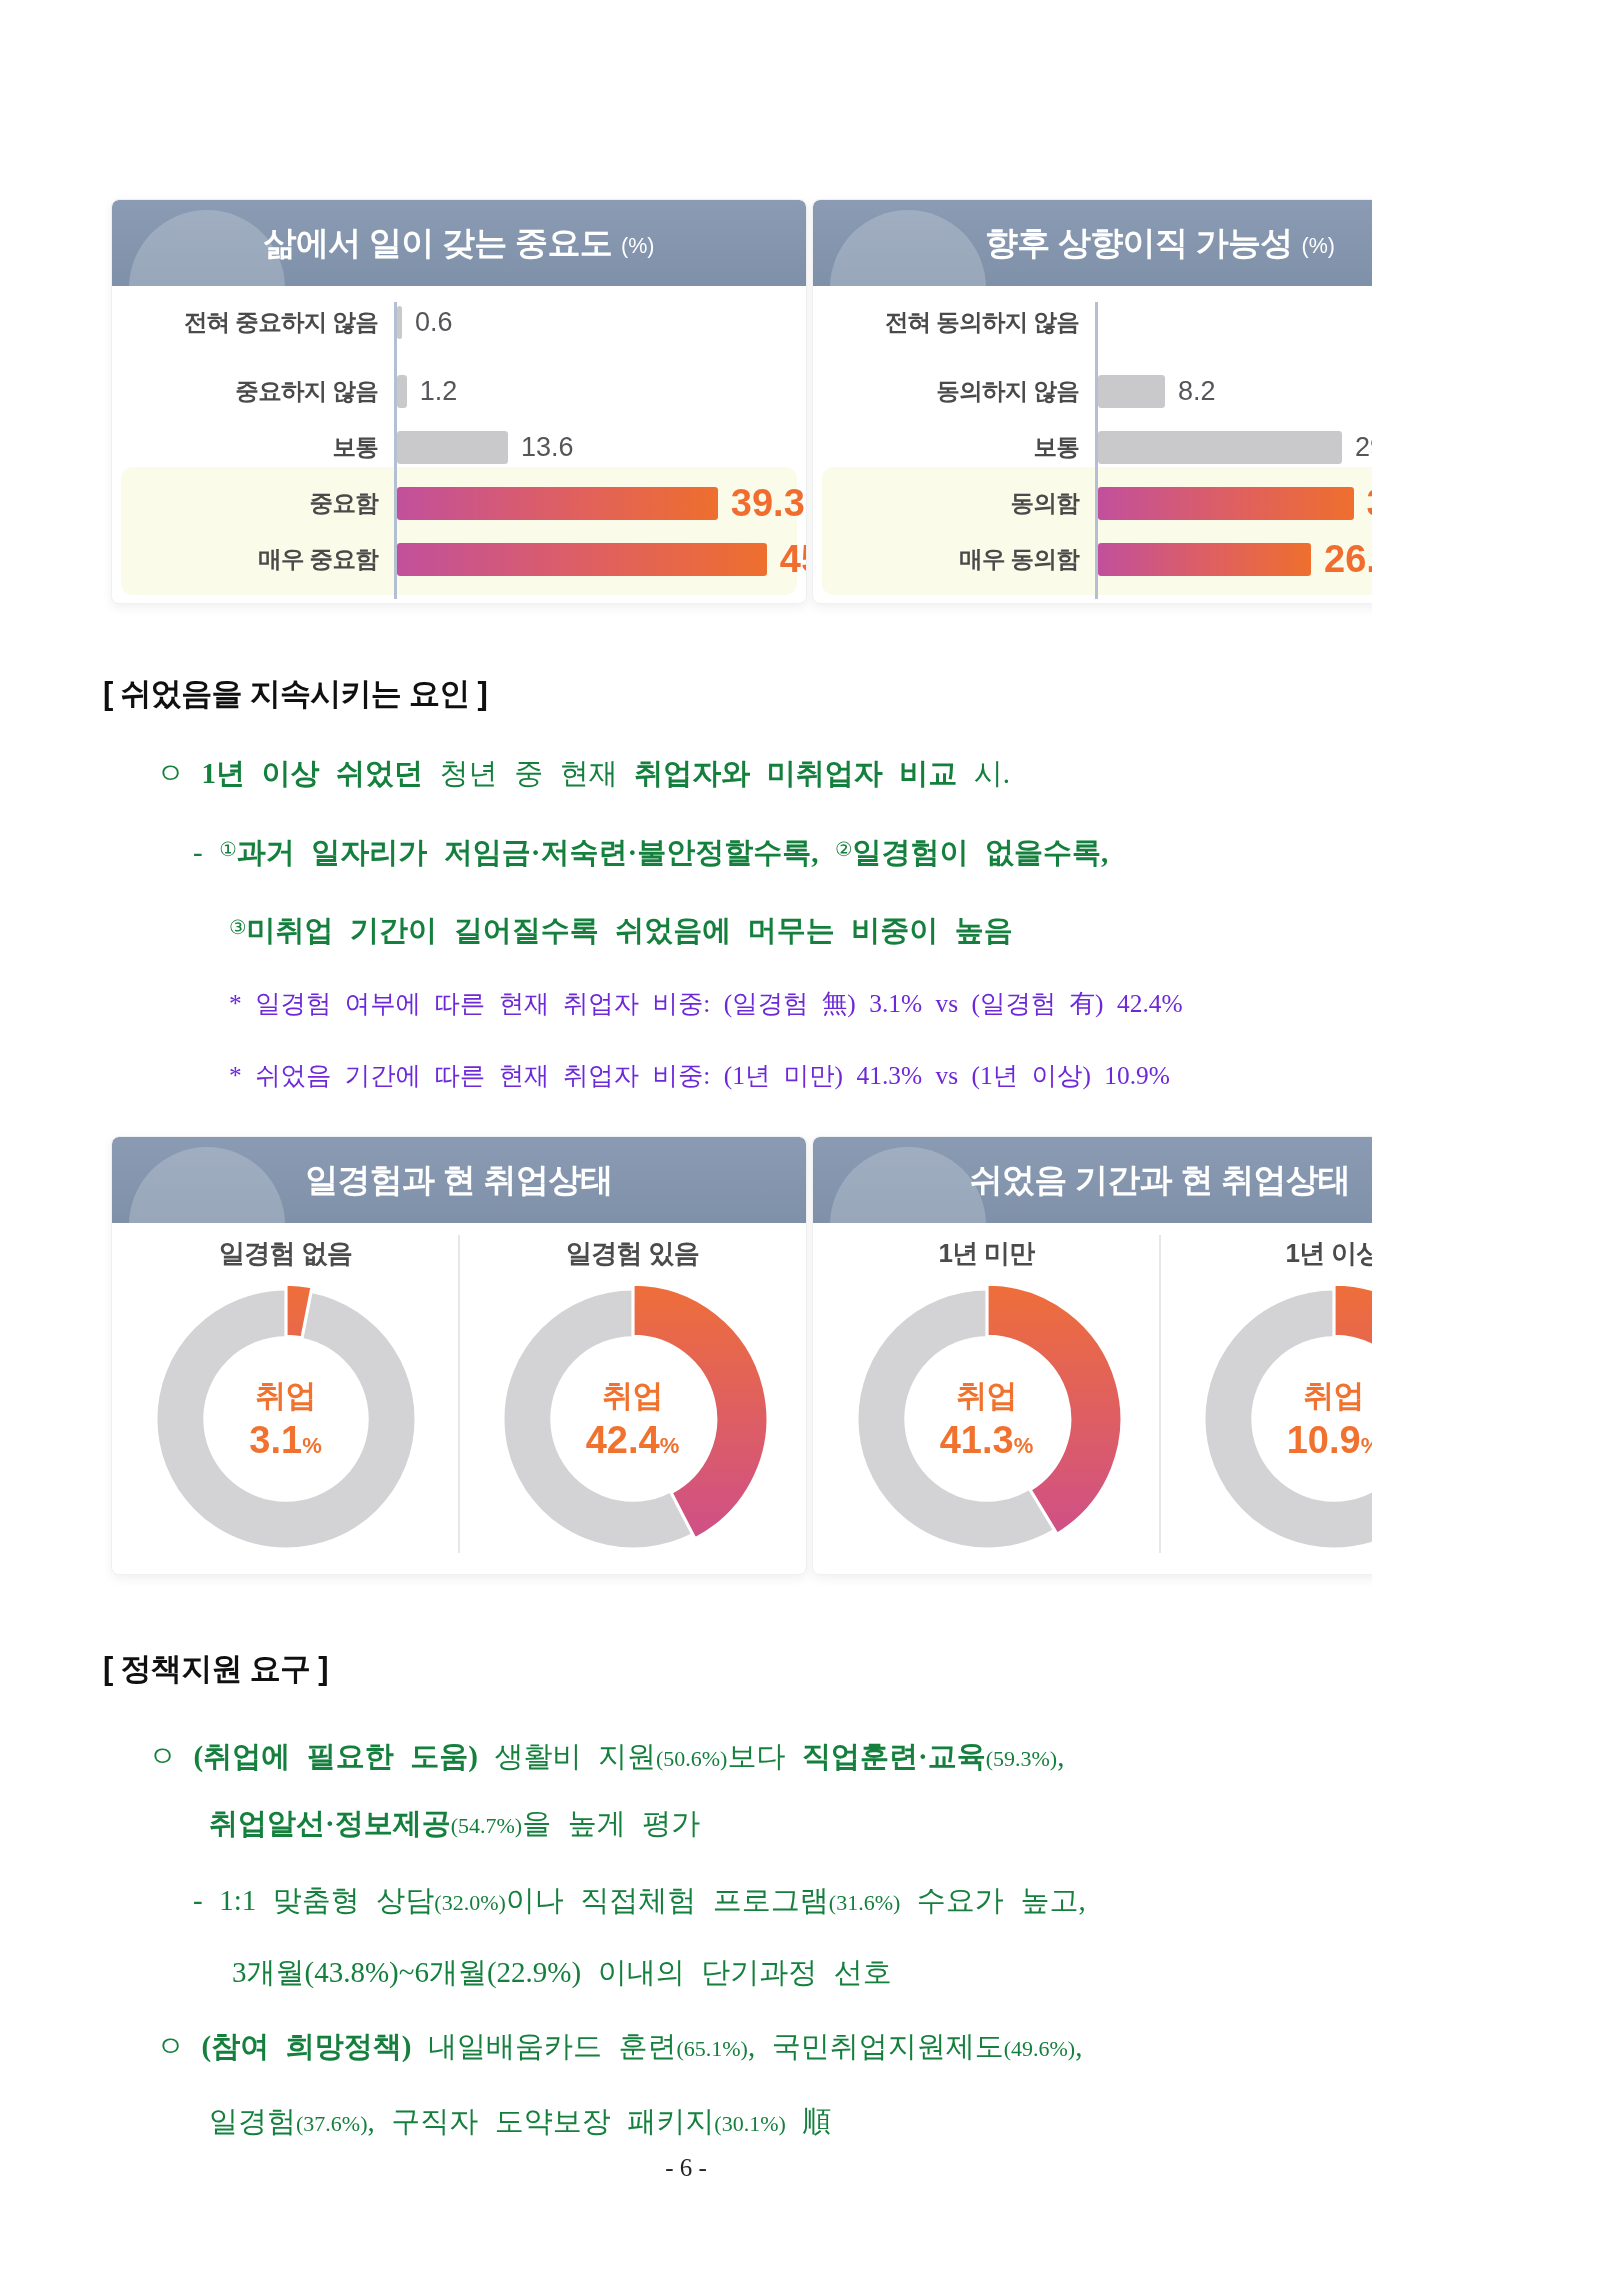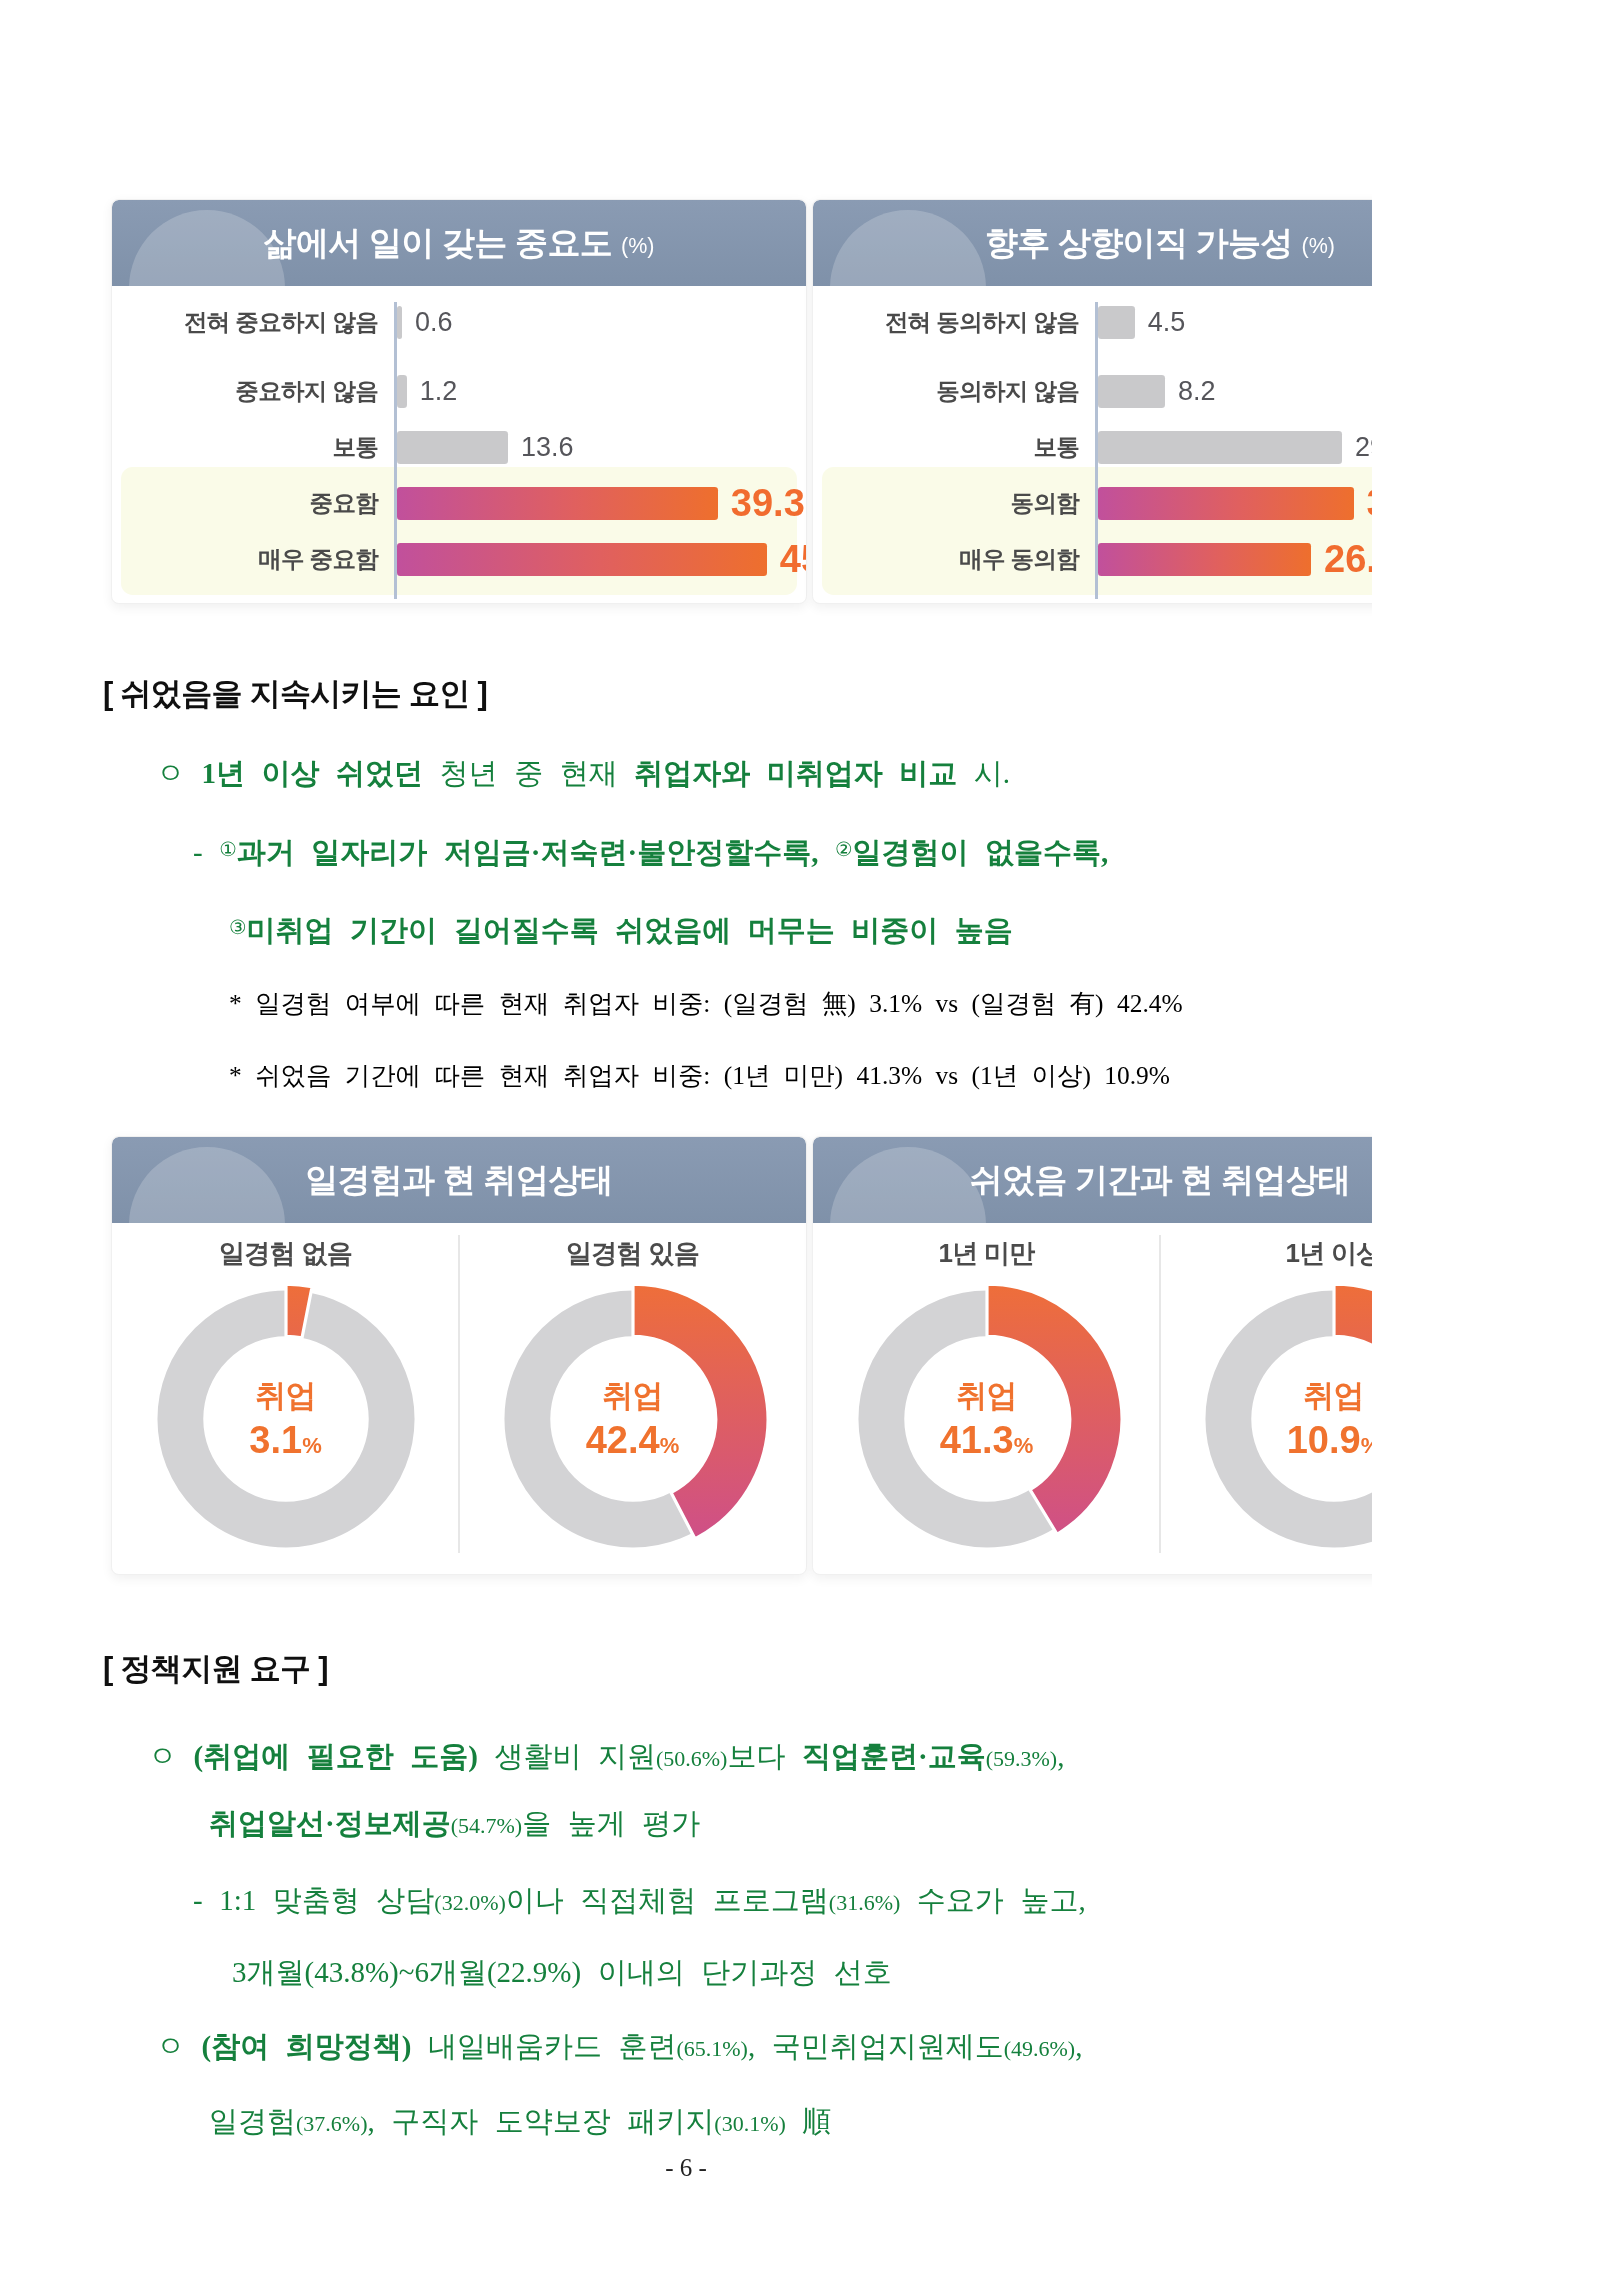--- a/index.html
+++ b/index.html
@@ -55,21 +55,21 @@
   .ddiv{position:absolute;left:calc(50% - 1.3px);top:98px;width:2px;height:318px;background:#e7e7e7;}
 
   
   .h-sec{position:absolute;font-weight:700;font-size:31px;color:#101010;letter-spacing:-0.7px;
          font-family:"Liberation Sans",sans-serif;white-space:nowrap;}
   .t-line{position:absolute;font-family:"Liberation Serif",serif;font-size:29px;color:#15803d;
           word-spacing:0.32em;letter-spacing:0;white-space:nowrap;}
   .t-line b{font-weight:700;}
   .t-line .pct{font-size:22px;}
   .t-line .circ{font-size:19.6px;vertical-align:6.5px;}
-  .t-star{position:absolute;font-family:"Liberation Serif",serif;font-size:25.4px;color:#000000;
+  .t-star{position:absolute;font-family:"Liberation Serif",serif;font-size:25.4px;color:#6d28d9;
           word-spacing:0.28em;white-space:nowrap;}
   .footer{position:absolute;top:2154px;left:0;width:100%;text-align:center;
           font-family:"Liberation Serif",serif;font-size:25px;color:#222;}
 </style>
 </head>
 <body>
 
 <div id="page">
 
   <div class="panel bars left">
@@ -120,24 +120,20 @@
   <div class="panel bars right">
     <div class="panel-head">
       <span class="panel-title">향후 상향이직 가능성</span>
       <span class="panel-unit">(%)</span>
     </div>
     <div class="hl-band"></div>
     <div class="axis"></div>
 
     <div class="row r0">
       <span class="cat">전혀 동의하지 않음</span>
-      <div class="track">
-        <div class="bar gray" style="width: 9.18367%;"></div>
-        <span class="val">4.5</span>
-      </div>
     </div>
     <div class="row r1">
       <span class="cat">동의하지 않음</span>
       <div class="track">
         <div class="bar gray" style="width: 16.7347%;"></div>
         <span class="val">8.2</span>
       </div>
     </div>
     <div class="row r2">
       <span class="cat">보통</span>

